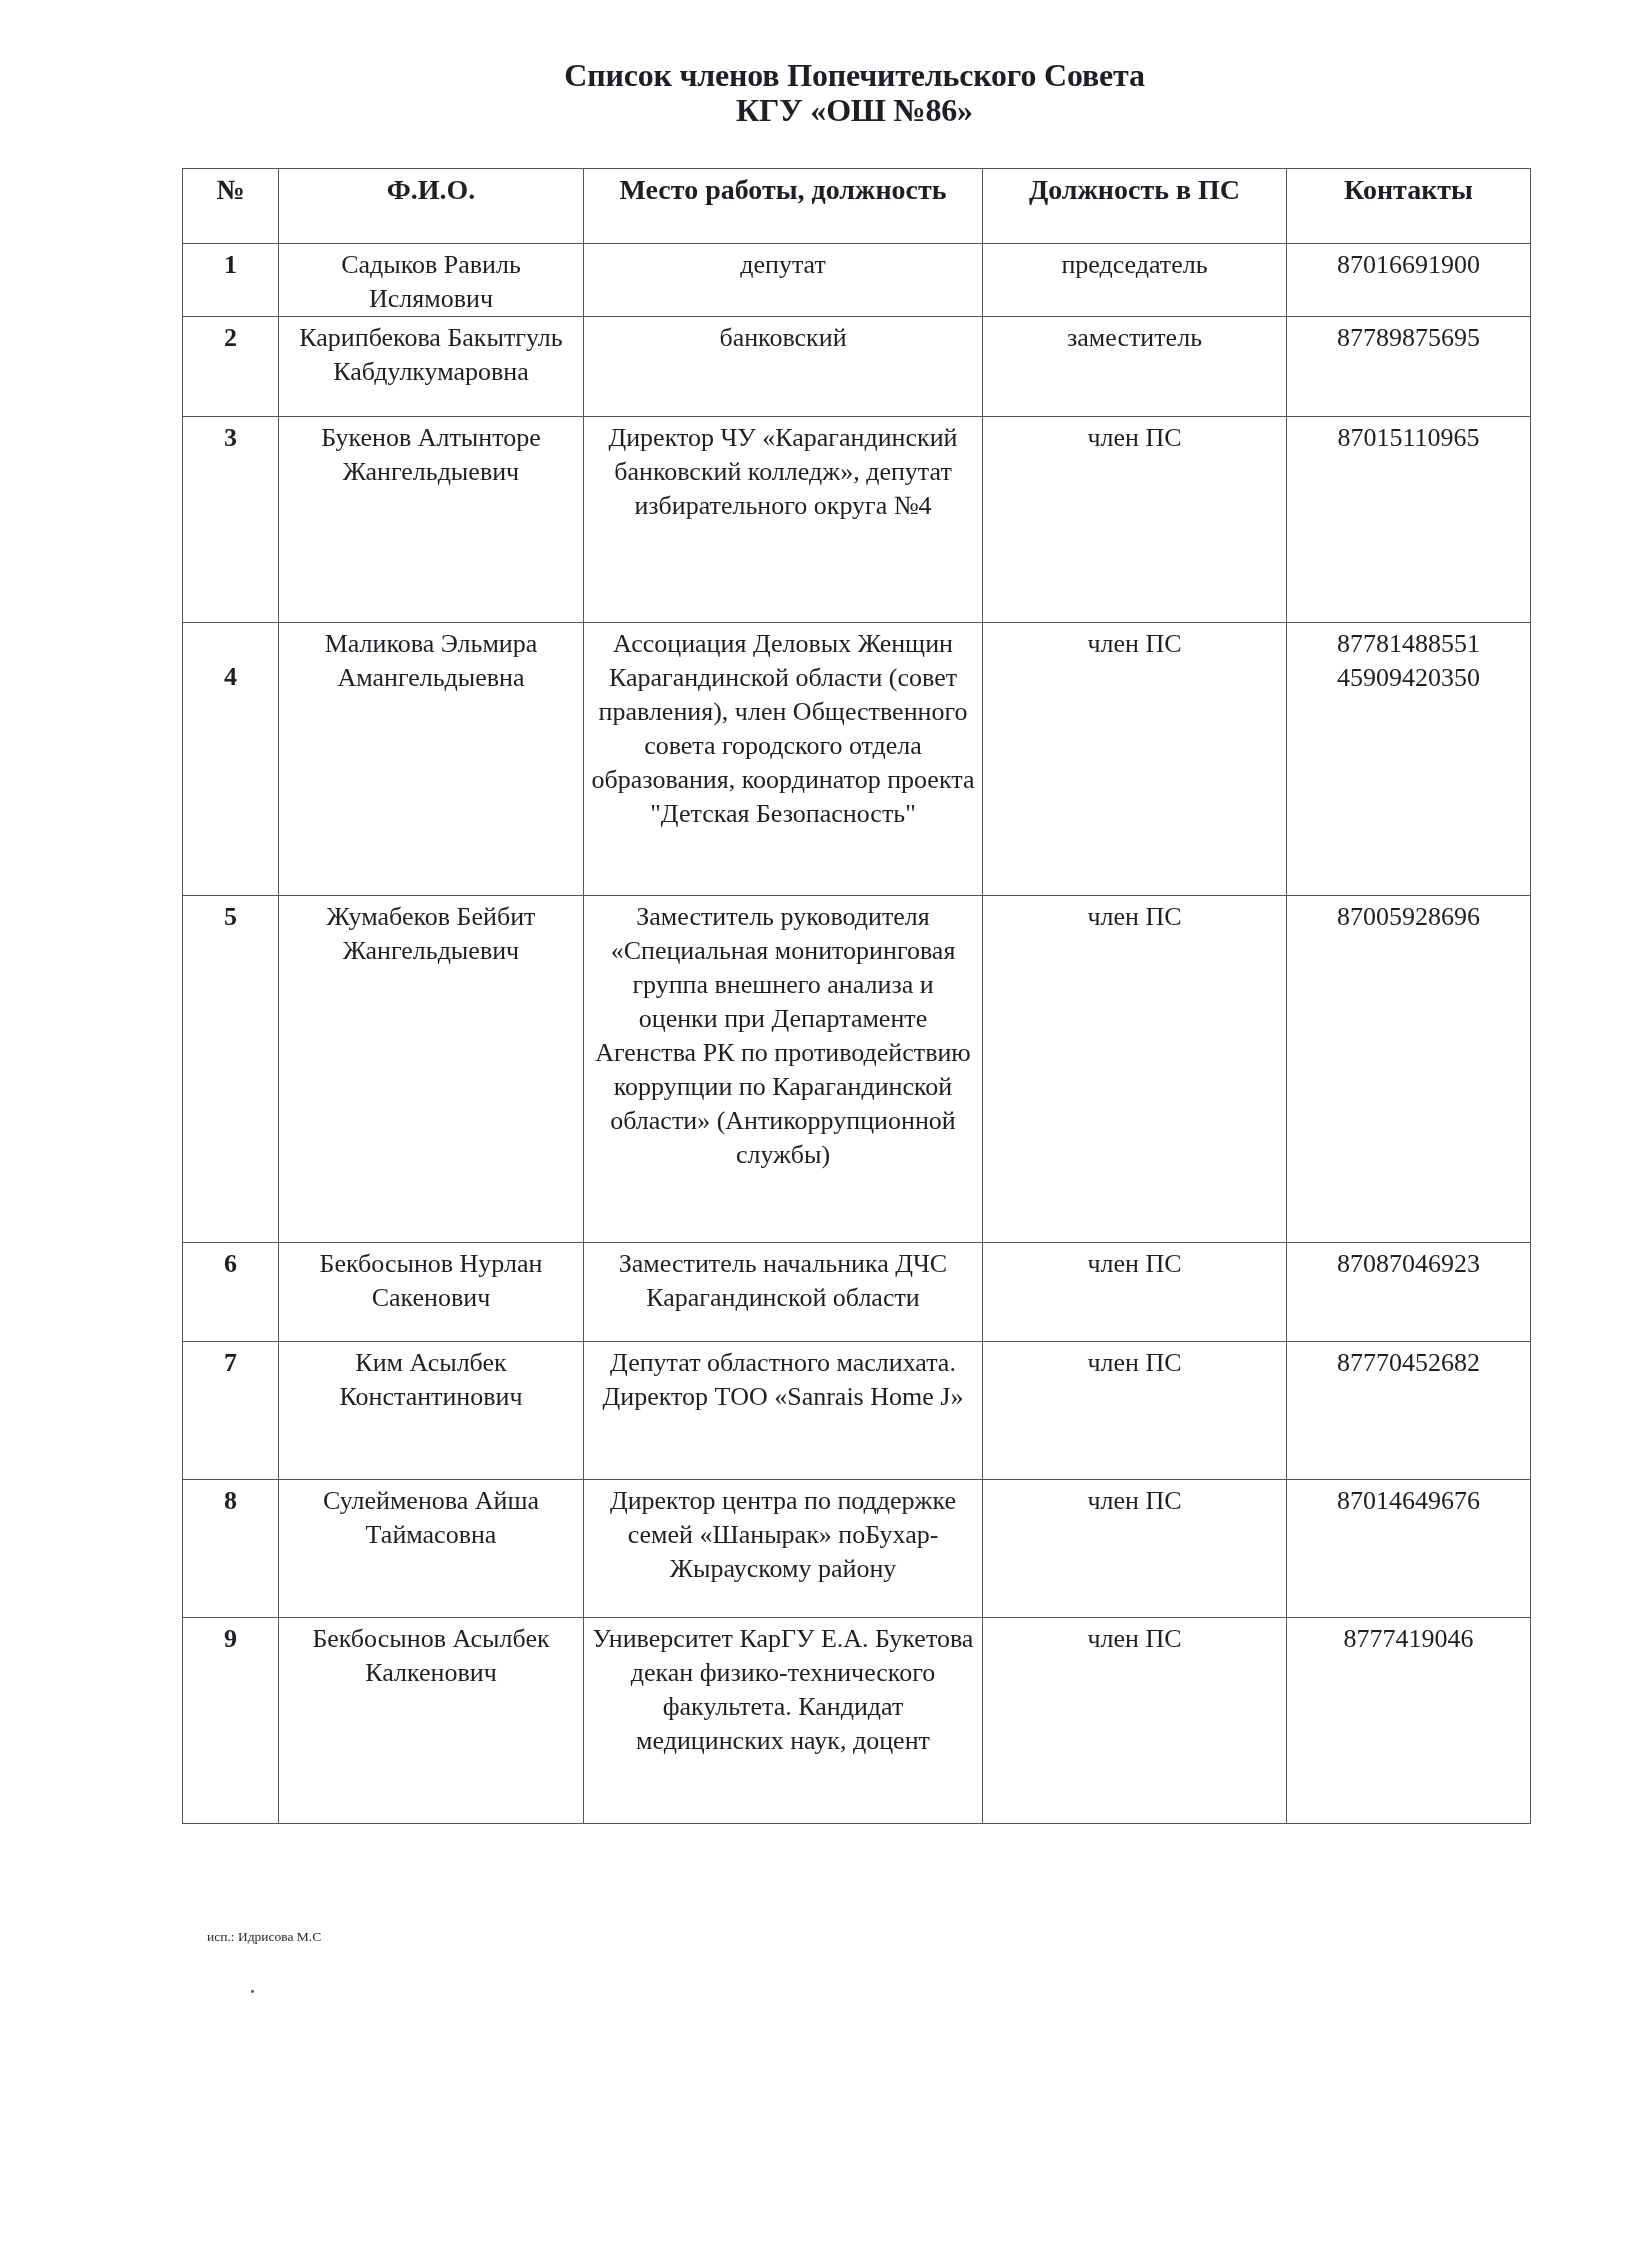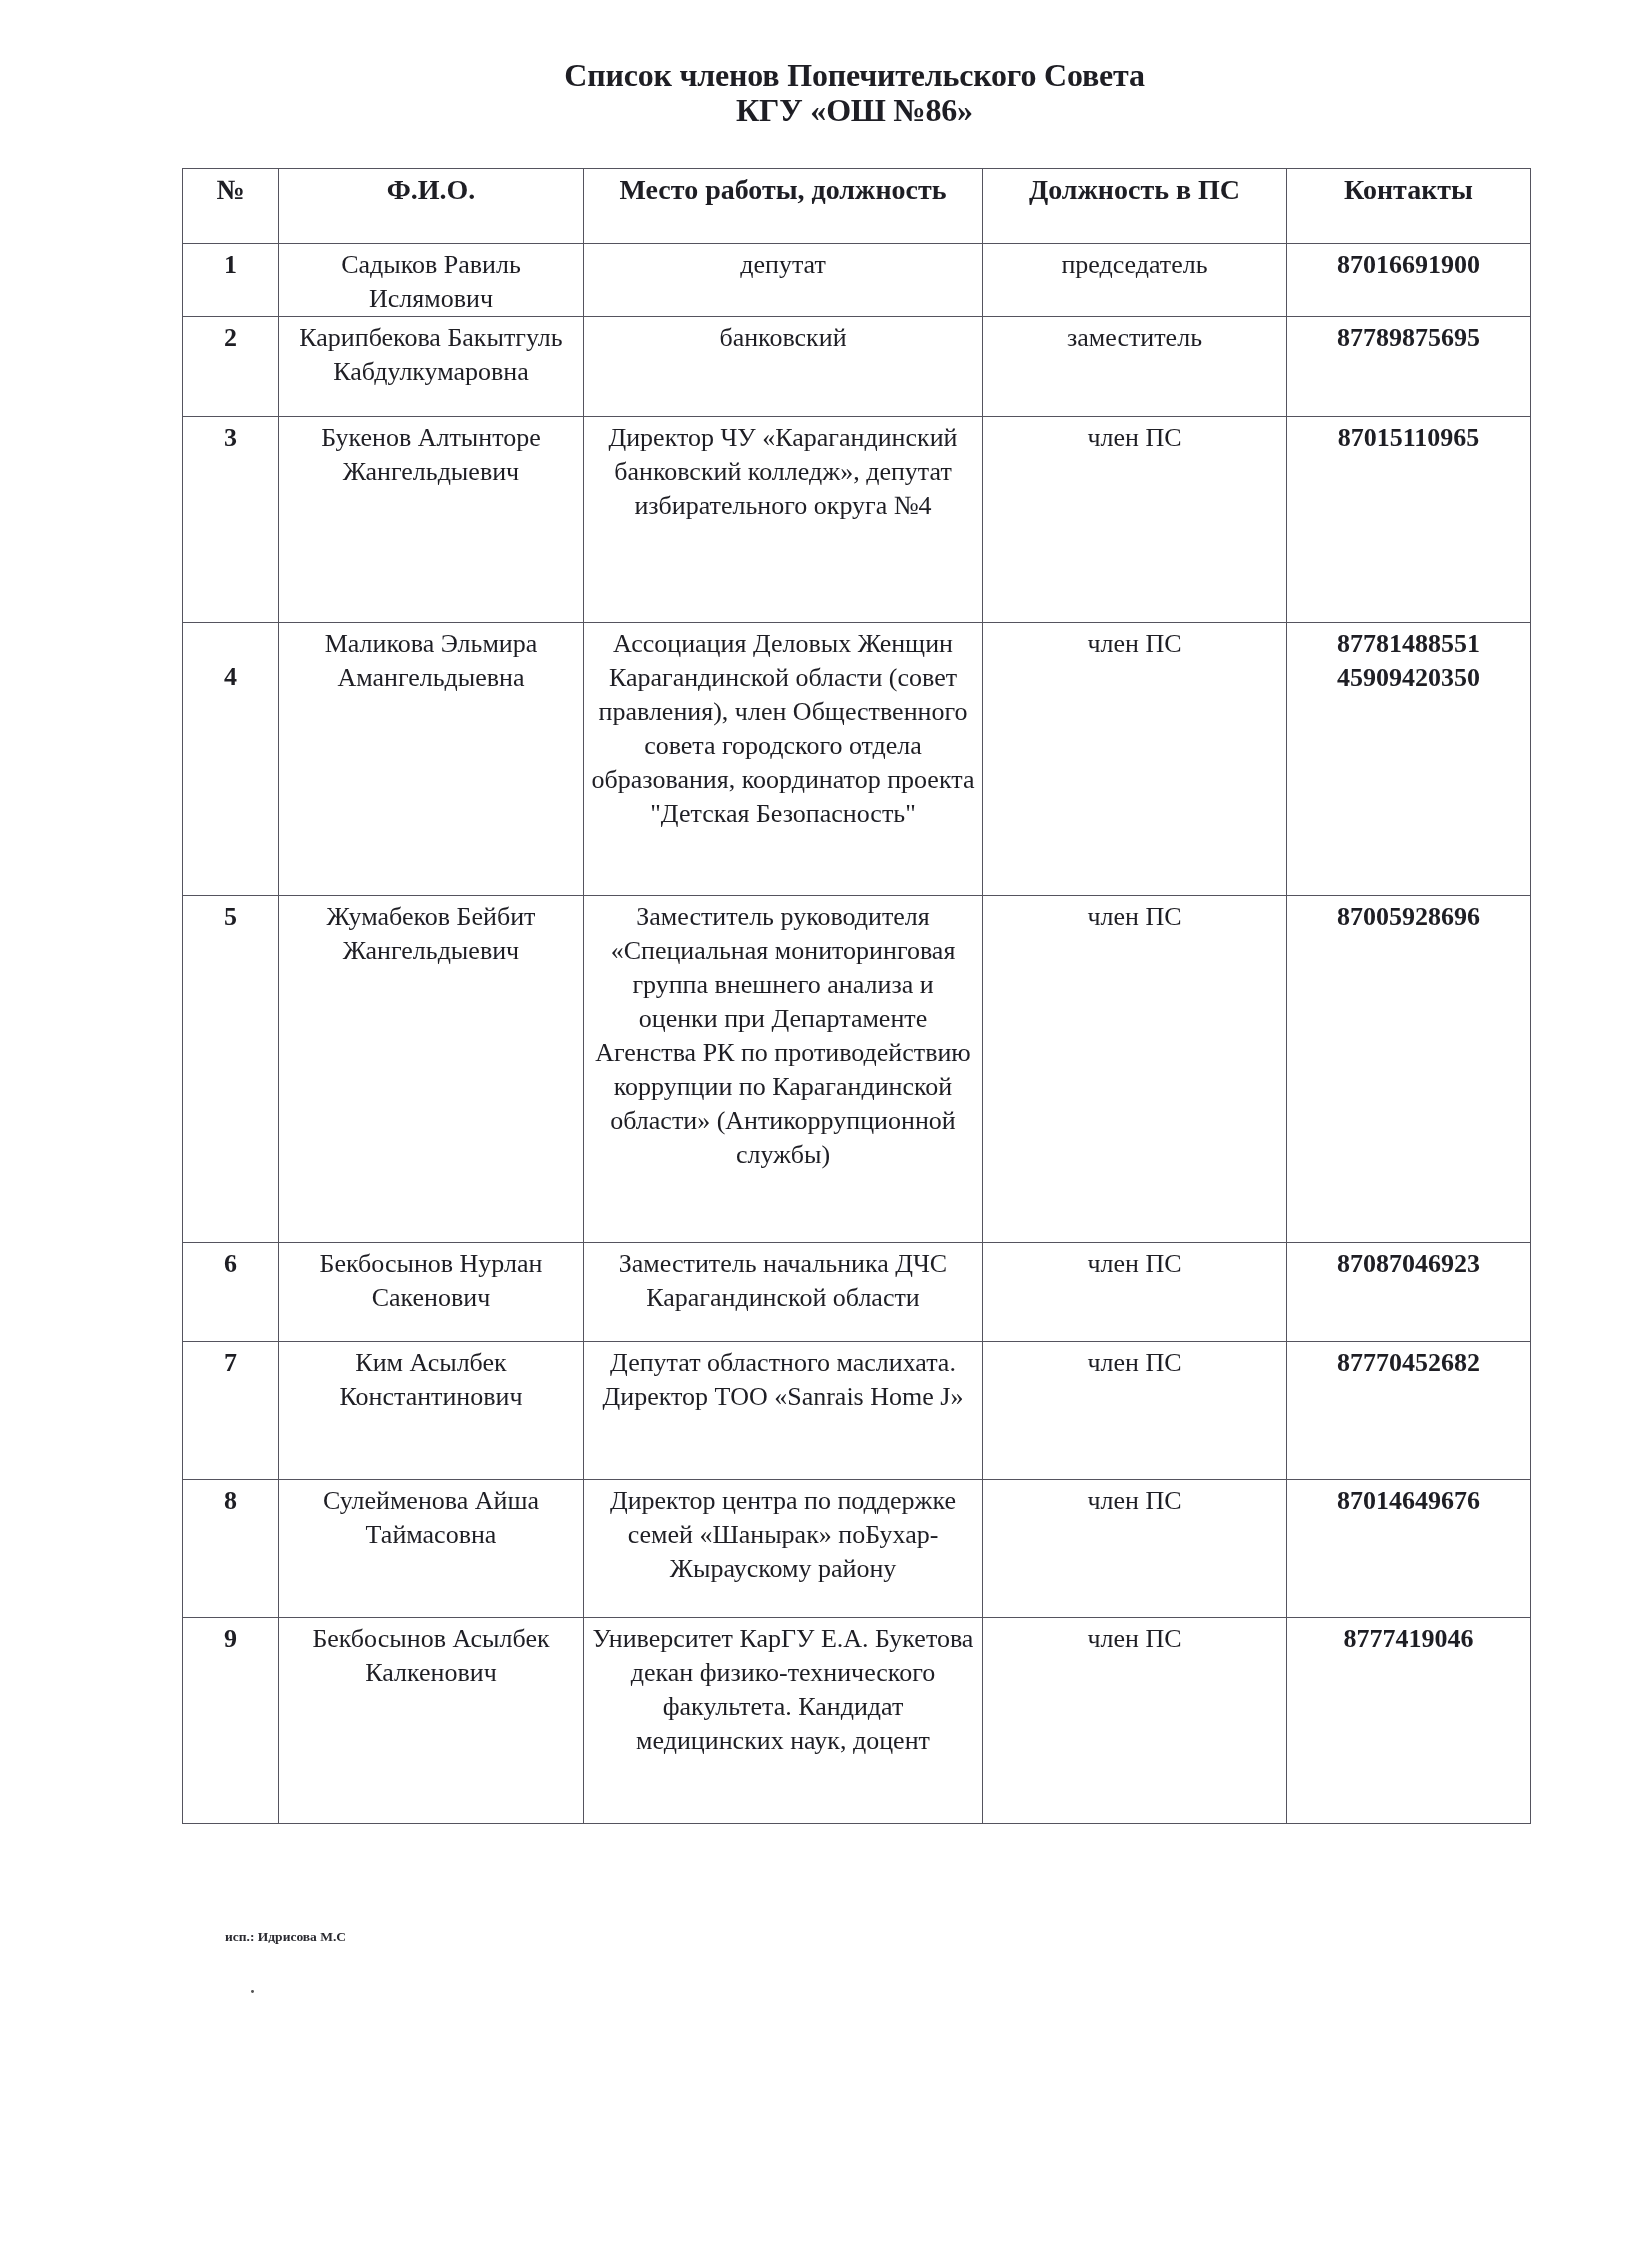--- a/index.html
+++ b/index.html
@@ -64,36 +64,35 @@
     tr.h-3 { height: 206px; }
     tr.h-4 { height: 273px; }
     tr.h-5 { height: 347px; }
     tr.h-6 { height: 99px; }
     tr.h-7 { height: 138px; }
     tr.h-8 { height: 138px; }
     tr.h-9 { height: 206px; }
 
     .footer-note {
       position: absolute;
-      left: 225px;
+      left: 207px;
       top: 1929px;
       font-size: 13.5px;
       color: #2a2a30;
-      font-weight: bold;
     }
     .scan-dot {
       position: absolute;
       left: 251px;
       top: 1990px;
       width: 2.9px;
       height: 2.9px;
       border-radius: 50%;
       background: #555;
     }
-    .line { display: block; font-weight: bold; }
+    .line { display: block; }
   </style>
 </head>
 <body>
 
 <div class="title title-1">Список членов Попечительского Совета</div>
 <div class="title title-2">КГУ «ОШ №86»</div>
 
 <table class="members">
   <colgroup>
     <col class="c-num">

